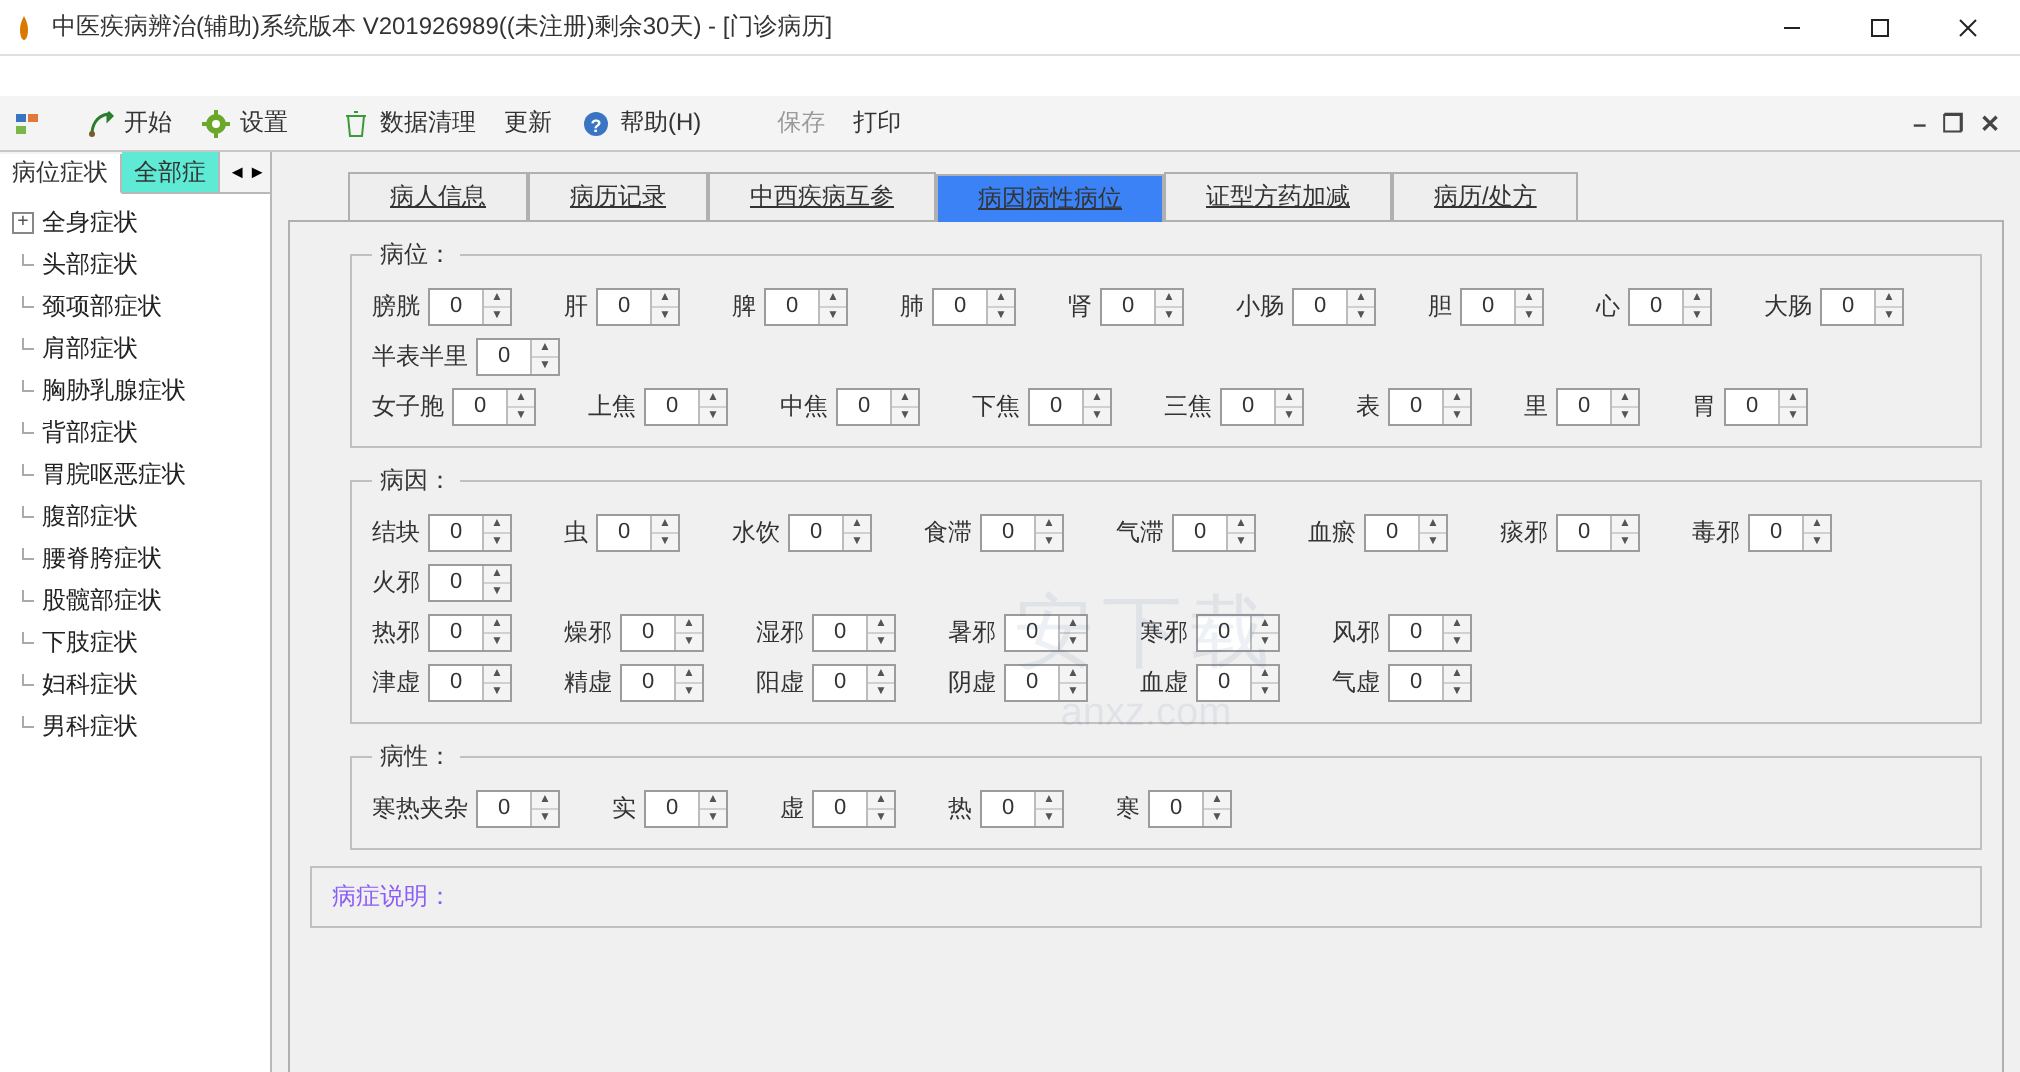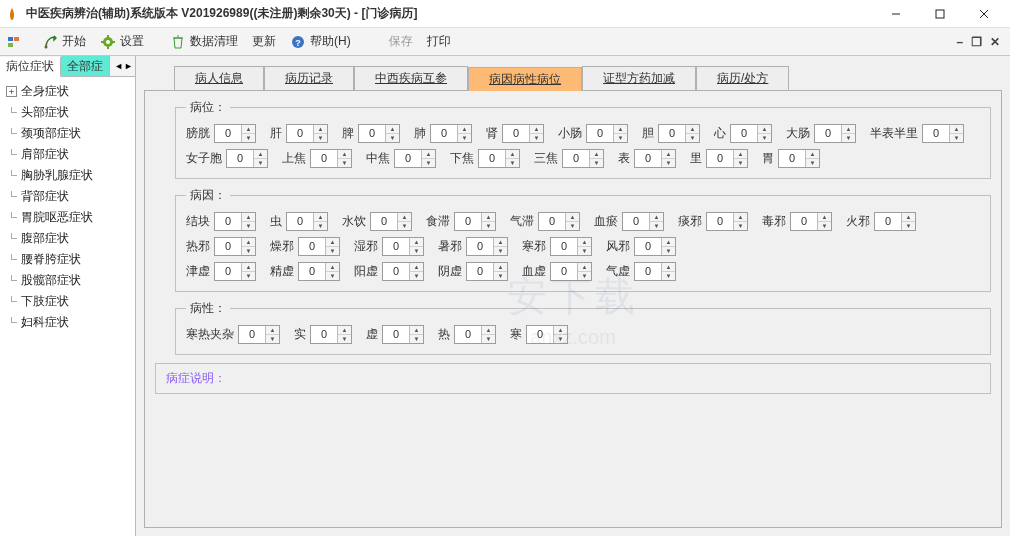--- a/index.html
+++ b/index.html
@@ -1,23 +1,23 @@
 <!DOCTYPE html>
 <html><head>
 <meta charset="utf-8">
 <style>
 * { box-sizing: border-box; margin: 0; padding: 0; }
 body { font-family: "Microsoft YaHei", SimSun, Arial, sans-serif; font-size: 12px; background: #fff; overflow: hidden; }
 
-.titlebar { height: 28px; background: #fff; border-bottom: 1px solid #e0e0e0; display: flex; align-items: center; padding: 0 4px; font-weight: bold; }
+.titlebar { height: 28px; background: #fff; border-bottom: 1px solid #e0e0e0; display: flex; align-items: center; padding: 0 4px; }
 .titlebar .icon { width: 16px; height: 16px; margin-right: 6px; display:inline-flex; align-items:center; justify-content:center;}
 .titlebar .title { flex: 1; color: #333; }
 .winbtn { width: 44px; height: 28px; display: flex; align-items: center; justify-content: center; color: #222; cursor: pointer; }
 
-.toolbar { height: 28px; background: #f4f4f4; border-bottom: 1px solid #c7c7c7; display: flex; align-items: center; padding: 0 6px; gap: 2px; }
+.toolbar { height: 28px; background: #f4f4f4; border-bottom: 1px solid #c7c7c7; display: flex; align-items: center; padding: 0 6px; gap: 2px; margin-top: 20px; }
 .tbtn { display: inline-flex; align-items: center; padding: 2px 6px; color: #333; gap: 4px; cursor: pointer; }
 .tbtn.disabled { color: #9a9a9a; }
 .tico { width: 16px; height: 16px; display: inline-flex; align-items: center; justify-content: center; }
 .tgap { width: 10px; }
 .tsp { flex: 1; }
 .mdi { display: flex; gap: 8px; margin-right: 4px; color: #444; }
 .mdi span { cursor: pointer; font-weight:bold; font-family: Arial;}
 
 .main { display: flex; height: calc(536px - 28px - 28px); }
 .sidebar { width: 136px; border-right: 1px solid #b8b8b8; display: flex; flex-direction: column; background: #fff; }
@@ -29,26 +29,26 @@
 .tree { flex: 1; overflow: auto; padding: 4px 2px; }
 .tree .node { padding: 2px 2px 2px 4px; white-space: nowrap; color: #222; cursor: pointer; display:flex; align-items:center;}
 .tree .exp { display: inline-block; width: 11px; height: 11px; border: 1px solid #888; color: #555; font-size: 9px; line-height: 9px; text-align: center; margin-right: 4px; font-family: monospace;}
 .tree .leaf { display: inline-block; width: 11px; height: 11px; margin-right: 4px; position:relative;}
 .tree .leaf::before{content:''; position:absolute; left:5px; top:0; width:1px; height:5px; background:#aaa;}
 .tree .leaf::after{content:''; position:absolute; left:5px; top:5px; width:6px; height:1px; background:#aaa;}
 
 .content { flex: 1; background: #f0f0f0; padding: 10px 8px 8px 8px; overflow: hidden; display:flex; flex-direction:column;}
 .tabs { display: flex; margin-left: 30px; }
 .tab { padding: 3px 20px; border: 1px solid #b0b0b0; background: #eee; margin-right: 0px; border-bottom: none; cursor: pointer; color: #333; position:relative;text-decoration:underline;}
-.tab.active { background: #fdba74; z-index: 2; top:1px;}
+.tab.active { background: #3b82f6; z-index: 2; top:1px;}
 .tarea { border: 1px solid #b0b0b0; background: #f0f0f0; padding: 8px 10px; margin-top: 0; flex:1; overflow:auto;}
 
 fieldset { border: 1px solid #c0c0c0; margin-bottom: 8px; padding: 8px 10px 10px 10px; margin-left: 20px; }
 legend { padding: 0 4px; color: #333; }
-.row { display: flex; flex-wrap: wrap; gap: 6px 14px; align-items: center; margin-bottom: 6px; }
+.row { display: flex; flex-wrap: wrap; gap: 6px 26px; align-items: center; margin-bottom: 6px; }
 .row:last-child { margin-bottom: 0; }
 .fld { display: inline-flex; align-items: center; gap: 4px; }
 .fld .lbl { color: #333; white-space:nowrap;}
 
 .spinner { display: inline-flex; border: 1px solid #9c9c9c; height: 19px; background: #fff; }
 .spinner .sval { width: 26px; text-align: center; line-height: 17px; font-size: 11px; color: #333; outline: none; border: none; padding:0;}
 .spinner .sbtns { display: flex; flex-direction: column; border-left: 1px solid #bcbcbc; width: 14px; }
 .spinner .sbt { flex: 1; display: flex; align-items: center; justify-content: center; font-size: 6px; color: #555; background: #f4f4f4; cursor: pointer; line-height:1;}
 .spinner .sbt:first-child { border-bottom: 1px solid #d0d0d0; }
 
@@ -209,20 +209,24 @@
           <span>股髋部症状</span>
         </div>
         <div class="node">
           <span class="leaf"></span>
           <span>下肢症状</span>
         </div>
         <div class="node">
           <span class="leaf"></span>
           <span>妇科症状</span>
         </div>
+        <div class="node">
+          <span class="leaf"></span>
+          <span>男科症状</span>
+        </div>
       </div>
   </div>
 
   <div class="content" style="position:relative">
     <div class="watermark">安下载</div>
     <div class="watermark2">anxz.com</div>
     <div class="tabs" id="tabs">
         <div class="tab">病人信息</div>
         <div class="tab">病历记录</div>
         <div class="tab">中西疾病互参</div>

